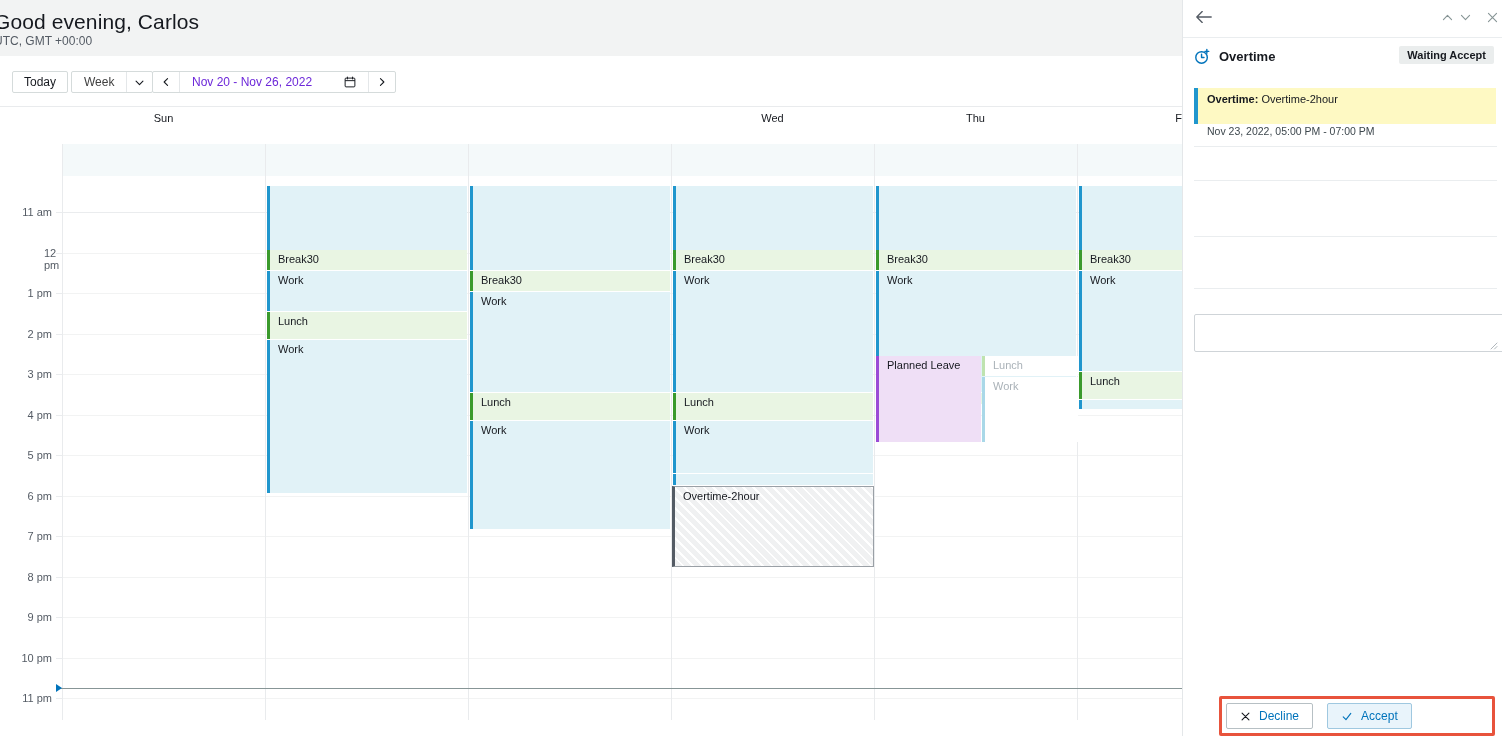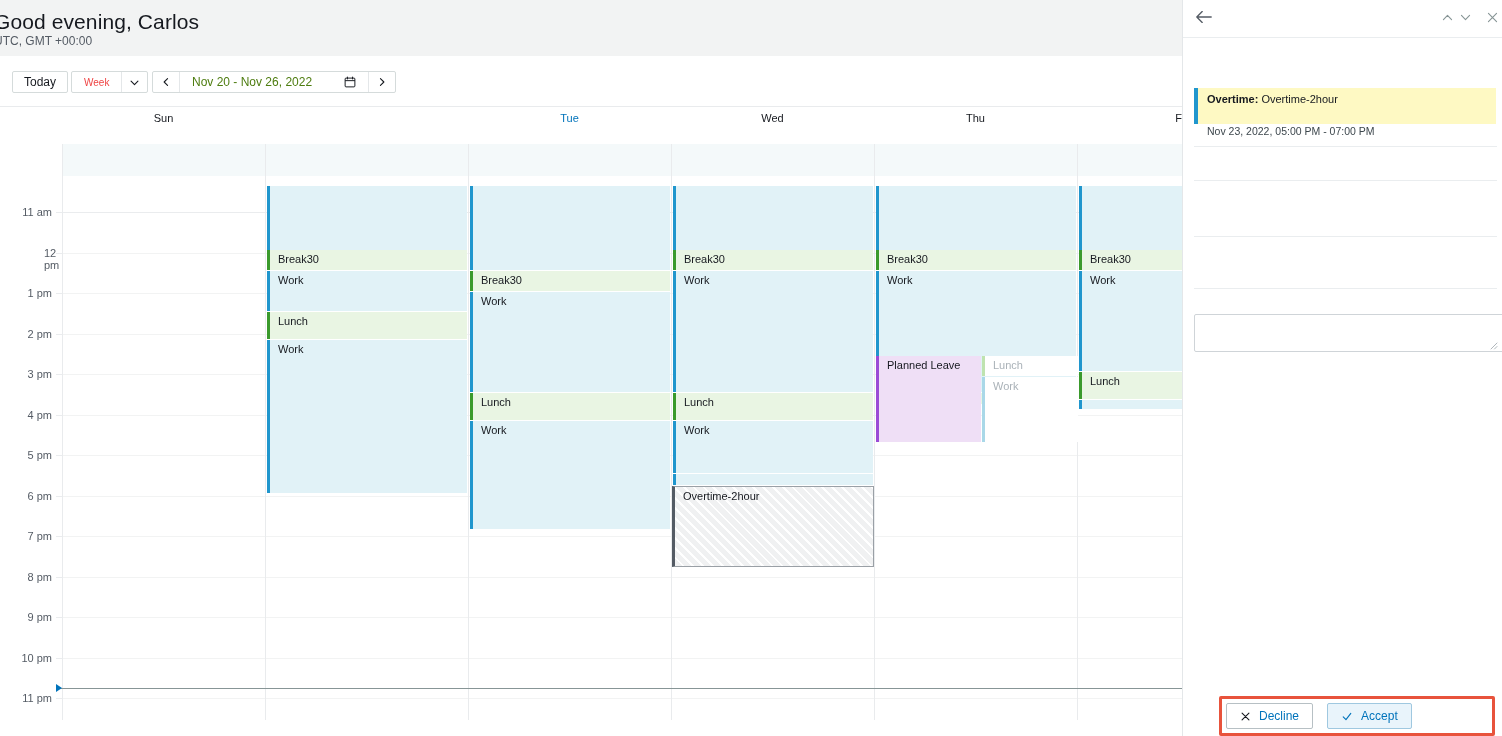--- a/index.html
+++ b/index.html
@@ -39,38 +39,38 @@
     border: 1px solid #d5dbdb; background: #fff; border-radius: 2px;
     font-size: 12px; color: #16191f; line-height: 20px; cursor: pointer;
   }
   .select-week {
     position: absolute; left: 71px; top: 71px;
     height: 22px; border: 1px solid #d5dbdb; background: #fff; border-radius: 2px;
     display: flex; align-items: stretch; cursor: pointer;
   }
   .select-week .sw-label {
     display: flex; align-items: center; padding: 0 12px 0 12px;
-    font-size: 10px; color: #ef4444;
+    font-size: 12px; color: #404040;
   }
   .select-week .sw-div { width: 1px; background: #e4e7e9; }
   .select-week .sw-chev {
     width: 25px; display: flex; align-items: center; justify-content: center;
   }
   .datenav {
     position: absolute; left: 152px; top: 71px;
     height: 22px; border: 1px solid #d5dbdb; background: #fff; border-radius: 2px;
     display: flex; align-items: stretch;
   }
   .datenav .dn-btn {
     width: 26px; display: flex; align-items: center; justify-content: center; cursor: pointer;
   }
   .datenav .dn-div { width: 1px; background: #e4e7e9; }
   .datenav .dn-range {
     display: flex; align-items: center; gap: 10px;
-    padding: 0 12px; font-size: 12px; color: #4d7c0f; white-space: nowrap;
+    padding: 0 12px; font-size: 12px; color: #6d28d9; white-space: nowrap;
   }
   .datenav .dn-cal { display: flex; align-items: center; padding-left: 22px; cursor: pointer; }
 
   
   .cal {
     position: absolute; left: 0; top: 107px; width: 1182px; height: 629px;
     background: #fff; overflow: hidden;
   }
   .cal-head { position: relative; height: 37px; background: #fff; }
   .dayhead {
@@ -234,24 +234,20 @@
     </div>
   </div>
 
   <div class="cal">
 
     <div class="cal-head">
       <div class="dayhead" style="left:62px;width:203px;">
         <span class="dh-dow">Sun</span>
         <span class="dh-num">20</span>
       </div>
-      <div class="dayhead today" style="left:468px;width:203px;">
-        <span class="dh-dow">Tue</span>
-        <span class="dh-num">22</span>
-      </div>
       <div class="dayhead" style="left:671px;width:203px;">
         <span class="dh-dow">Wed</span>
         <span class="dh-num">23</span>
       </div>
       <div class="dayhead" style="left:874px;width:203px;">
         <span class="dh-dow">Thu</span>
         <span class="dh-num">24</span>
       </div>
       <div class="dayhead" style="left:1077px;width:203px;">
         <span class="dh-dow">F</span>
@@ -371,20 +367,31 @@
             <path d="M3 5.5L8 10.5l5-5" fill="none" stroke="#879596" stroke-width="1.4" stroke-linecap="round" stroke-linejoin="round"></path>
           </svg>
       </span>
       <span class="p-close">
         <svg width="13" height="13" viewBox="0 0 16 16">
             <path d="M3 3l10 10M13 3L3 13" fill="none" stroke="#879596" stroke-width="1.4" stroke-linecap="round"></path>
           </svg>
       </span>
     </div>
 
+    <div class="p-titlerow">
+      <span class="p-icon">
+        <svg width="17" height="17" viewBox="0 0 18 18">
+          <circle cx="8" cy="10" r="6.1" fill="none" stroke="#0073bb" stroke-width="1.5"></circle>
+          <path d="M8 6.6V10h2.6" fill="none" stroke="#0073bb" stroke-width="1.5" stroke-linecap="round" stroke-linejoin="round"></path>
+          <path d="M13.6 1.6v4M11.6 3.6h4" stroke="#0073bb" stroke-width="1.5" stroke-linecap="round"></path>
+        </svg>
+      </span>
+      <span class="p-title">Overtime</span>
+      <span class="p-badge">Waiting Accept</span>
+    </div>
 
     <div class="p-card">
       <div class="c1">
         <b>Overtime:</b>
         <span>Overtime-2hour</span>
       </div>
       <div class="c2">Nov 23, 2022, 05:00 PM - 07:00 PM</div>
     </div>
 
     <div class="p-row" style="top:146px;"></div>

